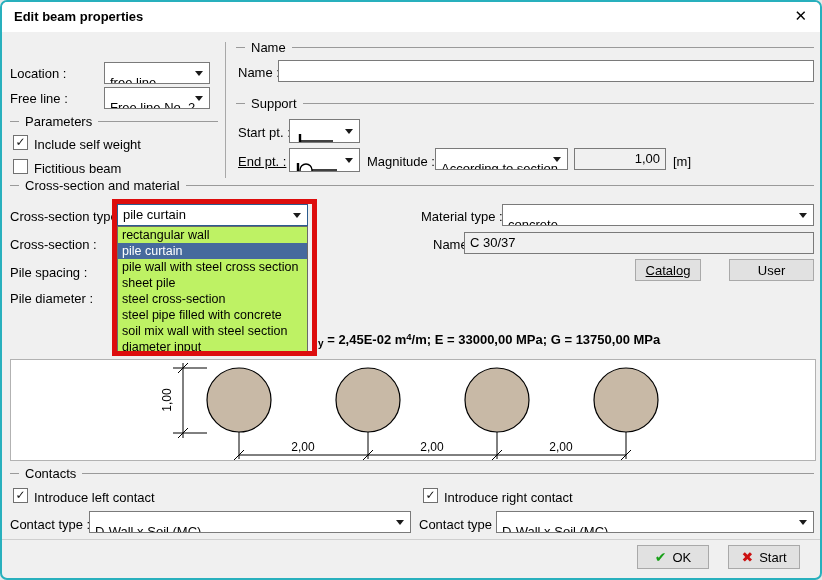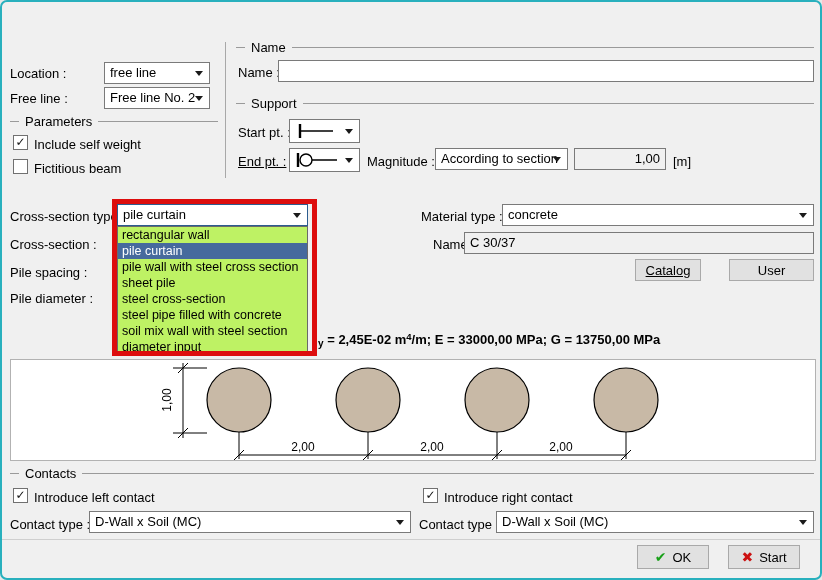--- a/index.html
+++ b/index.html
@@ -13,21 +13,21 @@
   .title{position:absolute;left:12px;top:7px;font-weight:600;font-size:13px;}
   .close-x{position:absolute;right:13px;top:5px;font-weight:700;font-size:15px;cursor:pointer;line-height:18px;}
   .grp{position:absolute;display:flex;align-items:center;height:14px;}
   .grp .dash{width:9px;border-top:1px solid #9a9a9a;}
   .grp .lbl{padding:0 6px;white-space:nowrap;}
   .grp .fill{flex:1;border-top:1px solid #9a9a9a;}
   .lab{position:absolute;white-space:nowrap;}
   .vdiv{position:absolute;border-left:1px solid #a8a8a8;}
   .sel{
     position:absolute;background:#fff;border:1px solid #7a7a7a;
-    padding:2px 18px 2px 5px;white-space:nowrap;overflow:hidden;
+    padding:12px 18px 2px 5px;white-space:nowrap;overflow:hidden;
   }
   .sel .arr{position:absolute;right:6px;top:50%;margin-top:-2px;width:0;height:0;
     border-left:4px solid transparent;border-right:4px solid transparent;border-top:5px solid #1a1a1a;}
   .inp{position:absolute;background:#fff;border:1px solid #7a7a7a;padding:2px 5px;font-size:13px;color:#000;}
   .inp.ro{background:#f0f0f0;}
   .inp.num{text-align:right;}
   .cb{position:absolute;width:15px;height:15px;background:#fff;border:1px solid #707070;
       text-align:center;line-height:13px;font-size:12px;font-weight:700;color:#111;}
   .btn{position:absolute;background:#e1e1e1;border:1px solid #a9a9a9;
        display:flex;align-items:center;justify-content:center;gap:6px;font-size:13px;cursor:pointer;}
@@ -44,20 +44,24 @@
   .diagram{position:absolute;background:#fff;border:1px solid #b2b2b2;}
   .hsep{position:absolute;border-top:1px solid #cfcfcf;}
   .ok-ic{color:#18a018;font-weight:700;font-size:14px;}
   .ca-ic{color:#cc1111;font-weight:700;font-size:14px;}
 </style>
 </head>
 <body>
 
 <div class="dialog">
 
+  <div class="titlebar">
+    <span class="title">Edit beam properties</span>
+    <span class="close-x">✕</span>
+  </div>
 
 
   <div class="lab" style="left:8px;top:64px;">Location :</div>
   <div class="sel" style="left:102px;top:60px;width:106px;height:22px;">
     <span>free line</span>
     <span class="arr"></span>
   </div>
 
   <div class="lab" style="left:8px;top:89px;">Free line :</div>
   <div class="sel" style="left:102px;top:85px;width:106px;height:22px;">
@@ -117,20 +121,25 @@
   </div>
 
   <div class="lab" style="left:365px;top:152px;">Magnitude :</div>
   <div class="sel" style="left:433px;top:146px;width:133px;height:22px;">
     <span>According to section</span>
     <span class="arr"></span>
   </div>
   <div class="inp ro num" style="left:572px;top:146px;width:92px;height:22px;">1,00</div>
   <div class="lab" style="left:671px;top:152px;">[m]</div>
 
+  <div class="grp" style="left:8px;top:176px;width:804px;">
+    <span class="dash"></span>
+    <span class="lbl">Cross-section and material</span>
+    <span class="fill"></span>
+  </div>
 
   <div class="lab" style="left:8px;top:207px;">Cross-section type :</div>
   <div class="lab" style="left:8px;top:235px;">Cross-section :</div>
   <div class="lab" style="left:8px;top:263px;">Pile spacing :</div>
   <div class="lab" style="left:8px;top:289px;">Pile diameter :</div>
 
   <div class="combo-open" style="left:115px;top:202px;width:191px;height:22px;z-index:5;">
     <span>pile curtain</span>
     <span class="arr"></span>
   </div>

